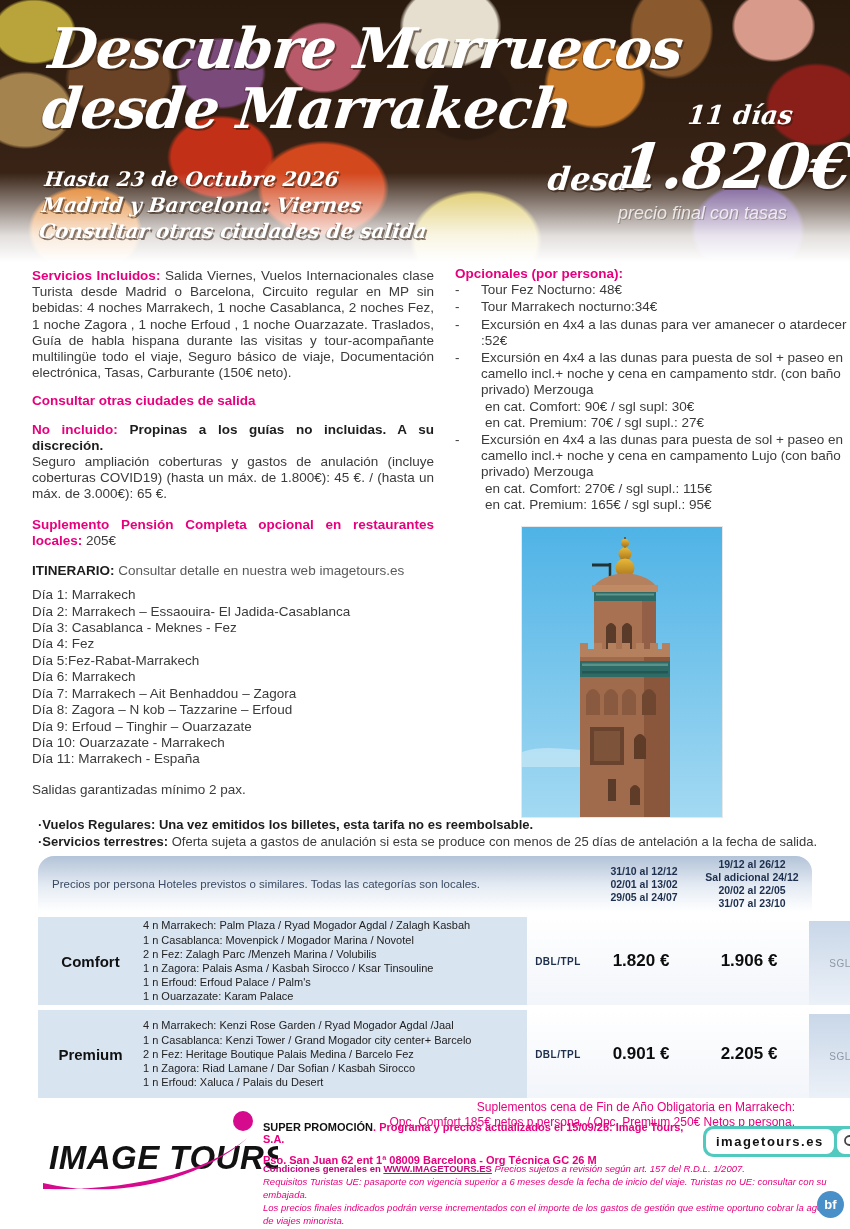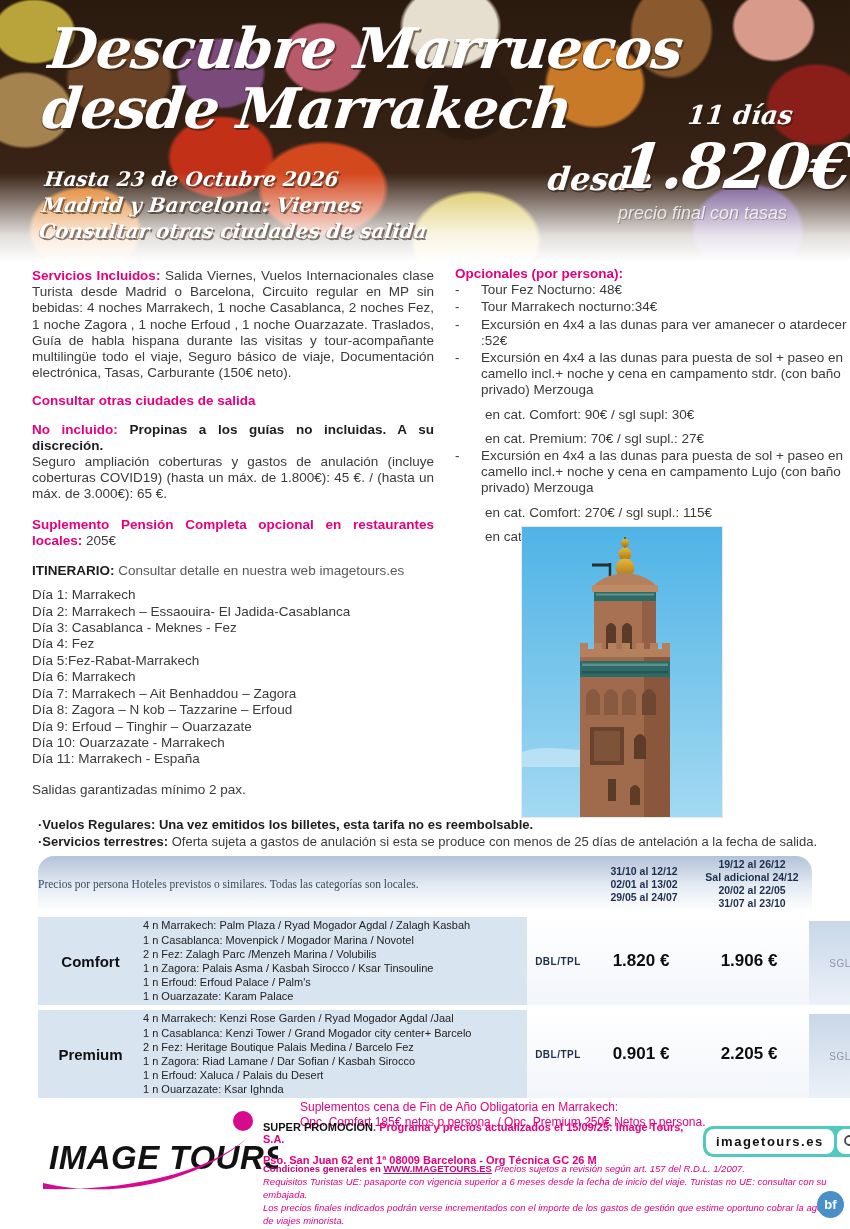--- a/index.html
+++ b/index.html
@@ -43,34 +43,34 @@
 
   
   .magenta { color:#e6007e; font-weight:bold; }
   .col-left  { position:absolute; left:32px; top:268px; width:402px; font-size:13.5px; line-height:16.2px; }
   .col-right { position:absolute; left:455px; top:266px; width:392px; font-size:13.5px; line-height:16.2px; }
   .para-just { text-align:justify; }
   .gap8{height:8px} .gap12{height:12px} .gap14{height:14px}
   .bold-black { font-weight:bold; color:#1d1d1d; }
   .opt-item { display:flex; margin-bottom:1px; }
   .opt-dash { width:26px; flex:none; }
-  .opt-sub { padding-left:4px;margin-top:8px; }
+  .opt-sub { padding-left:4px; }
   .itin-line { line-height:16.4px; }
 
   
   .minaret { position:absolute; left:522px; top:527px; width:200px; height:290px; box-shadow:0 0 0 1px #e8e8e8; }
 
   
   .notes { position:absolute; left:38px; top:816px; width:794px; font-size:13px; line-height:17px; color:#3b3b3b; }
 
   
   .ptable { position:absolute; left:38px; top:856px; width:774px; }
   .t-header { height:56px; border-radius:16px 16px 0 0; display:flex; align-items:center;
       background:linear-gradient(180deg,#b3c3d8 0,#e6ecf4 55%, #ffffff 100%); }
-  .t-note { flex:1; font-size:11.5px; color:#394a62;font-family:Liberation Serif, serif; }
+  .t-note { flex:1; padding-left:14px; font-size:11.5px; color:#394a62; }
   .t-spacer { width:66px; flex:none; }
   .t-datecol { flex:none; text-align:center; font-size:10.5px; font-weight:bold; color:#1d2f4d; line-height:13px; }
   .t-datecol.c1 { width:104px; }
   .t-datecol.c2 { width:116px; padding-right:4px;text-align:center; }
   .t-row { margin-top:5px; height:88px; display:flex; background:#d9e4f1; }
   .t-cat { width:105px; flex:none; display:flex; align-items:center; justify-content:center;
       font-weight:bold; font-size:15px; color:#111; }
   .t-hotels { width:380px; flex:none; display:flex; flex-direction:column; justify-content:center;
       font-size:11px; line-height:14.2px; color:#222; }
   .t-prices { flex:1; margin-left:4px; display:flex; flex-direction:row; background:#ffffff; }
@@ -79,21 +79,21 @@
   .t-band.sgl { margin-top:4px; background:linear-gradient(180deg,#c9d7e8,#ecf1f8); }
   .t-blabel { width:62px; flex:none; text-align:center; font-size:10px; letter-spacing:.5px; }
   .t-band.dbl .t-blabel { font-weight:bold; color:#1d2f4d; }
   .t-band.sgl .t-blabel { color:#8d97a5; }
   .t-p1 { width:104px; flex:none; text-align:center; }
   .t-p2 { width:116px; flex:none; text-align:center; padding-right:4px; }
   .t-band.dbl .t-p1, .t-band.dbl .t-p2 { font-size:17px; font-weight:bold; color:#0d0d0d; }
   .t-band.sgl .t-p1, .t-band.sgl .t-p2 { font-size:21px; color:#3a4048; }
 
   
-  .supplement { position:absolute; left:300px; top:1100px; width:512px; text-align:left;
+  .supplement { position:absolute; left:283px; top:1100px; width:512px; text-align:right;
       font-size:12px; line-height:15px; color:#e6007e; }
   .logo { position:absolute; left:43px; top:1103px; }
   .promo { position:absolute; left:263px; top:1121px; width:440px; font-size:11px; line-height:12px; }
   .promo .lbl { font-weight:bold; color:#111; }
   .promo .pk { color:#e6007e; font-weight:bold; }
   .promo-addr { margin-top:9px; color:#e6007e; font-weight:bold; }
   .site-btn { position:absolute; left:703px; top:1126px; background:#52c9be; border-radius:10px;
       padding:3px; display:flex; gap:3px; align-items:stretch; }
   .site-btn-text { background:#fff; border-radius:8px; padding:5px 10px; font-weight:bold;
       font-size:13px; letter-spacing:1.5px; color:#111; }
@@ -303,21 +303,20 @@
   </div>
 
   <div class="t-row">
     <div class="t-cat">Premium</div>
     <div class="t-hotels">
       <div>4 n Marrakech: Kenzi Rose Garden / Ryad Mogador Agdal /Jaal</div>
       <div>1 n Casablanca: Kenzi Tower / Grand Mogador city center+ Barcelo</div>
       <div>2 n Fez: Heritage Boutique Palais Medina / Barcelo Fez</div>
       <div>1 n Zagora: Riad Lamane / Dar Sofian / Kasbah Sirocco</div>
       <div>1 n Erfoud: Xaluca / Palais du Desert</div>
-      <div>1 n Ouarzazate: Ksar Ighnda</div>
     </div>
     <div class="t-prices">
       <div class="t-band dbl">
         <div class="t-blabel">DBL/TPL</div>
         <div class="t-p1">0.901 €</div>
         <div class="t-p2">2.205 €</div>
       </div>
       <div class="t-band sgl">
         <div class="t-blabel">SGL</div>
         <div class="t-p1">2.736 €</div>

